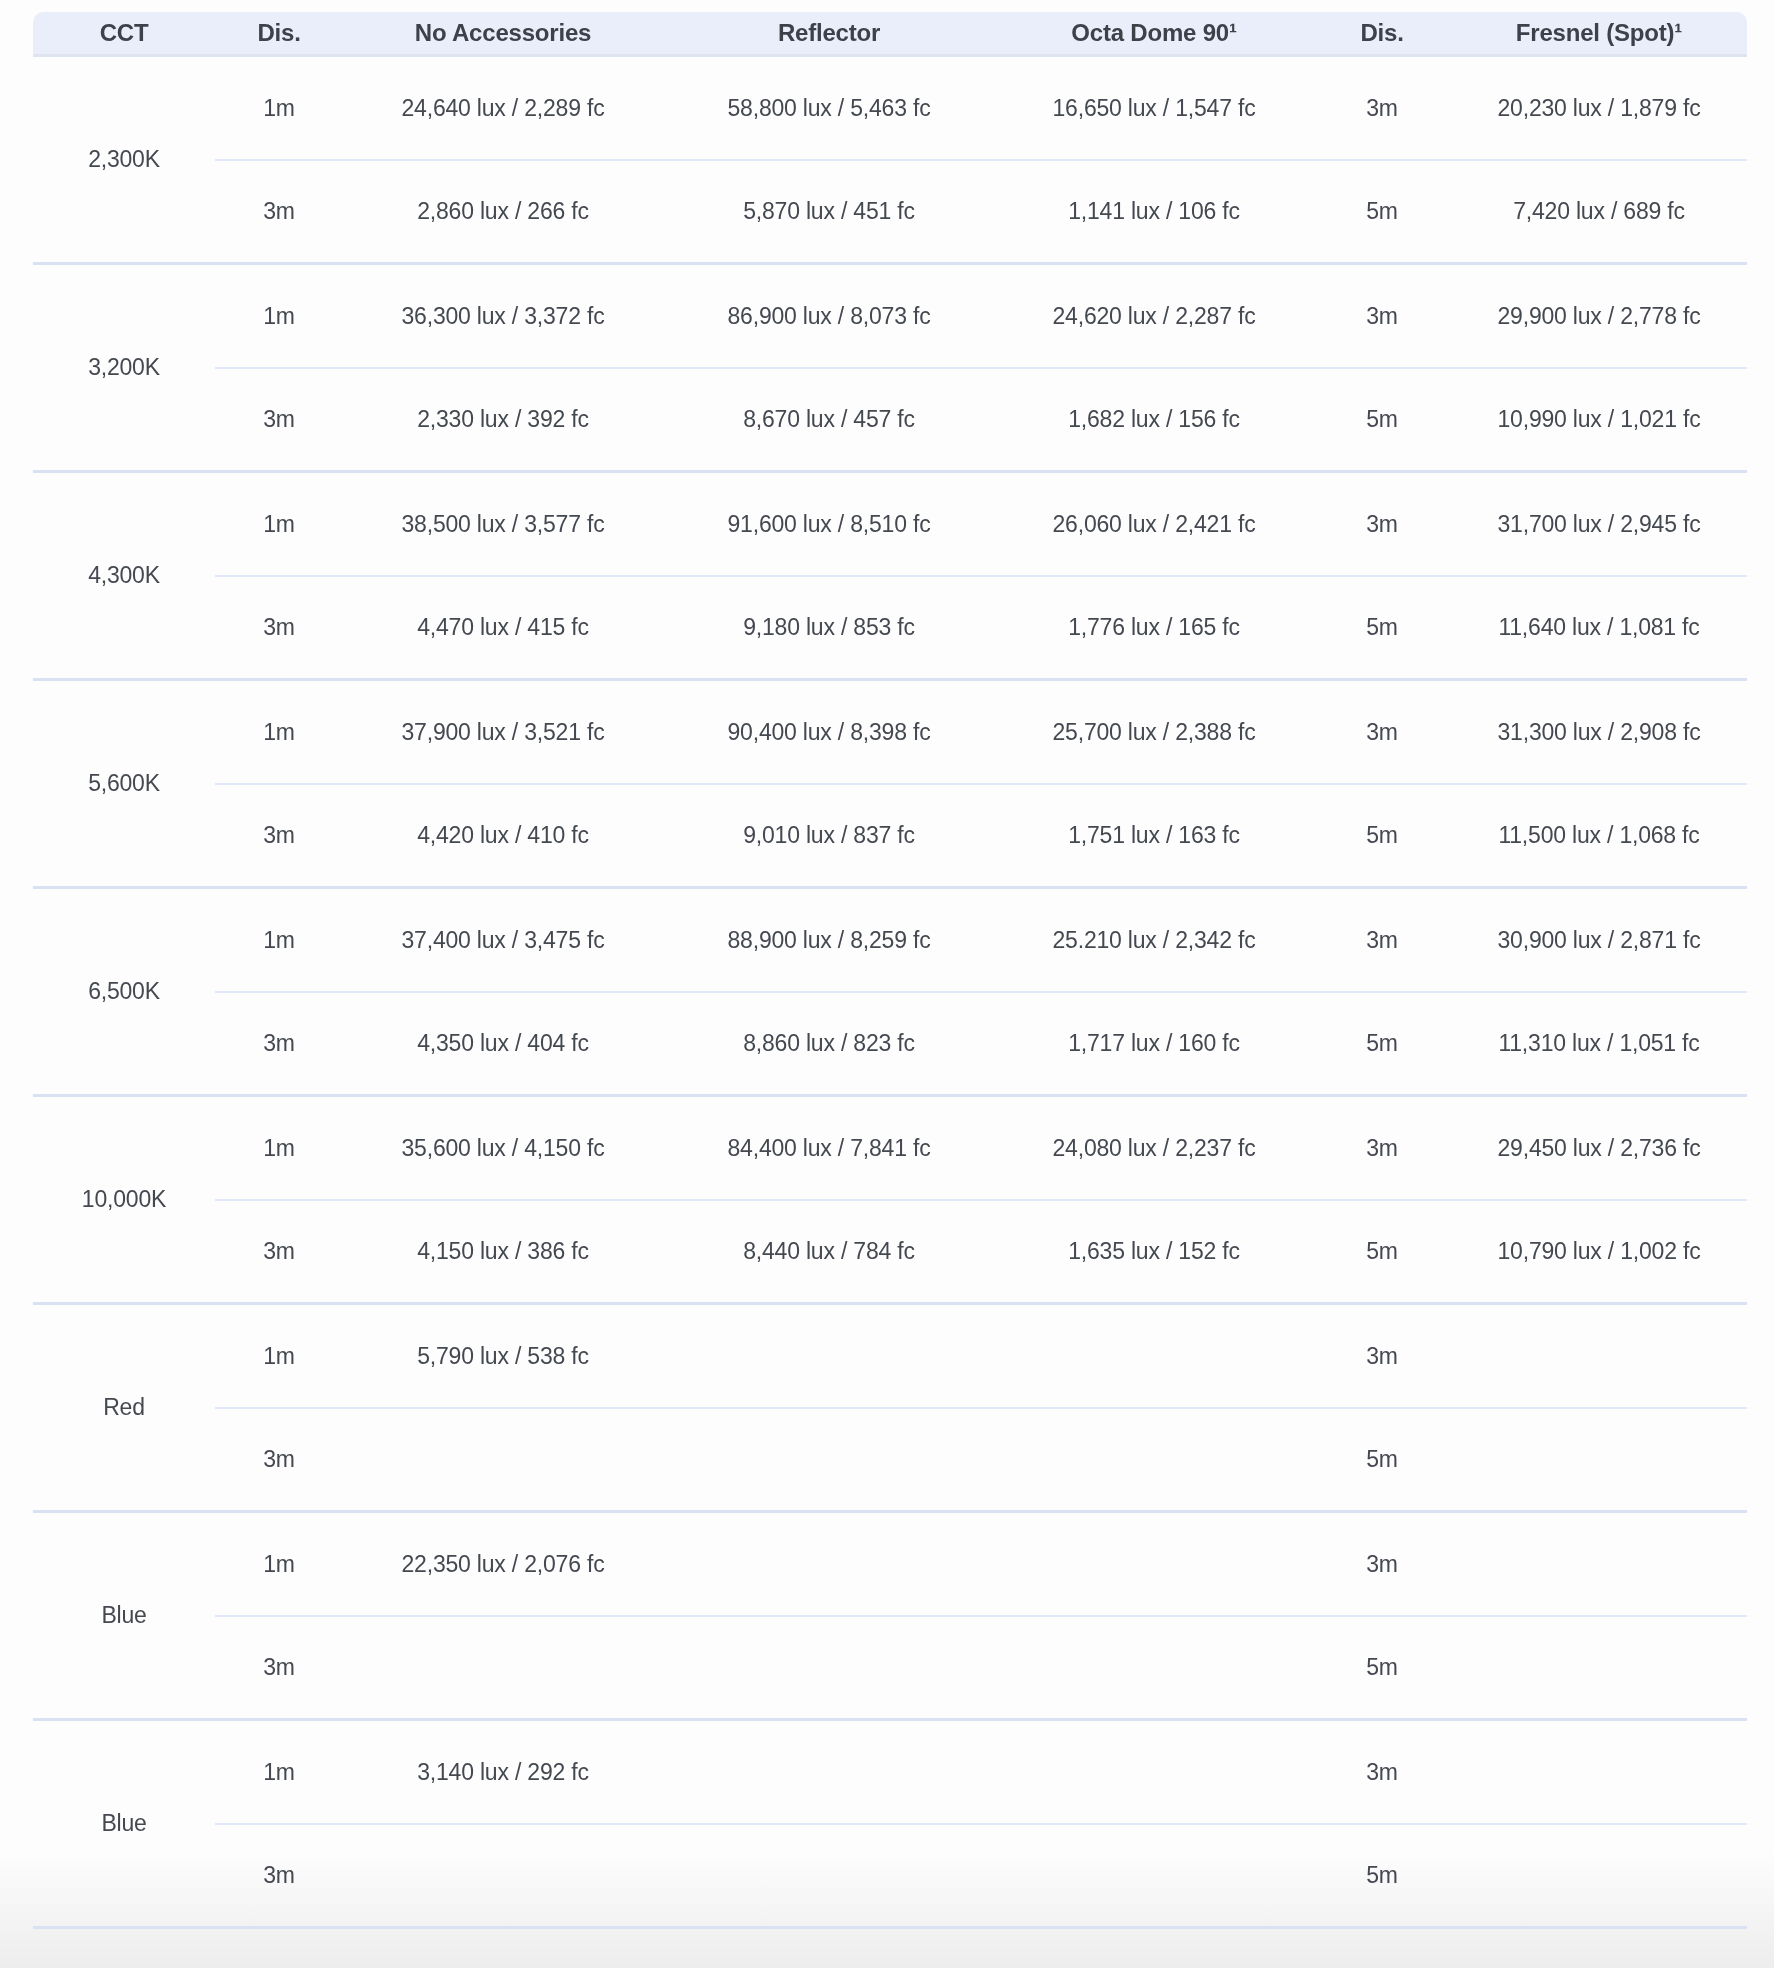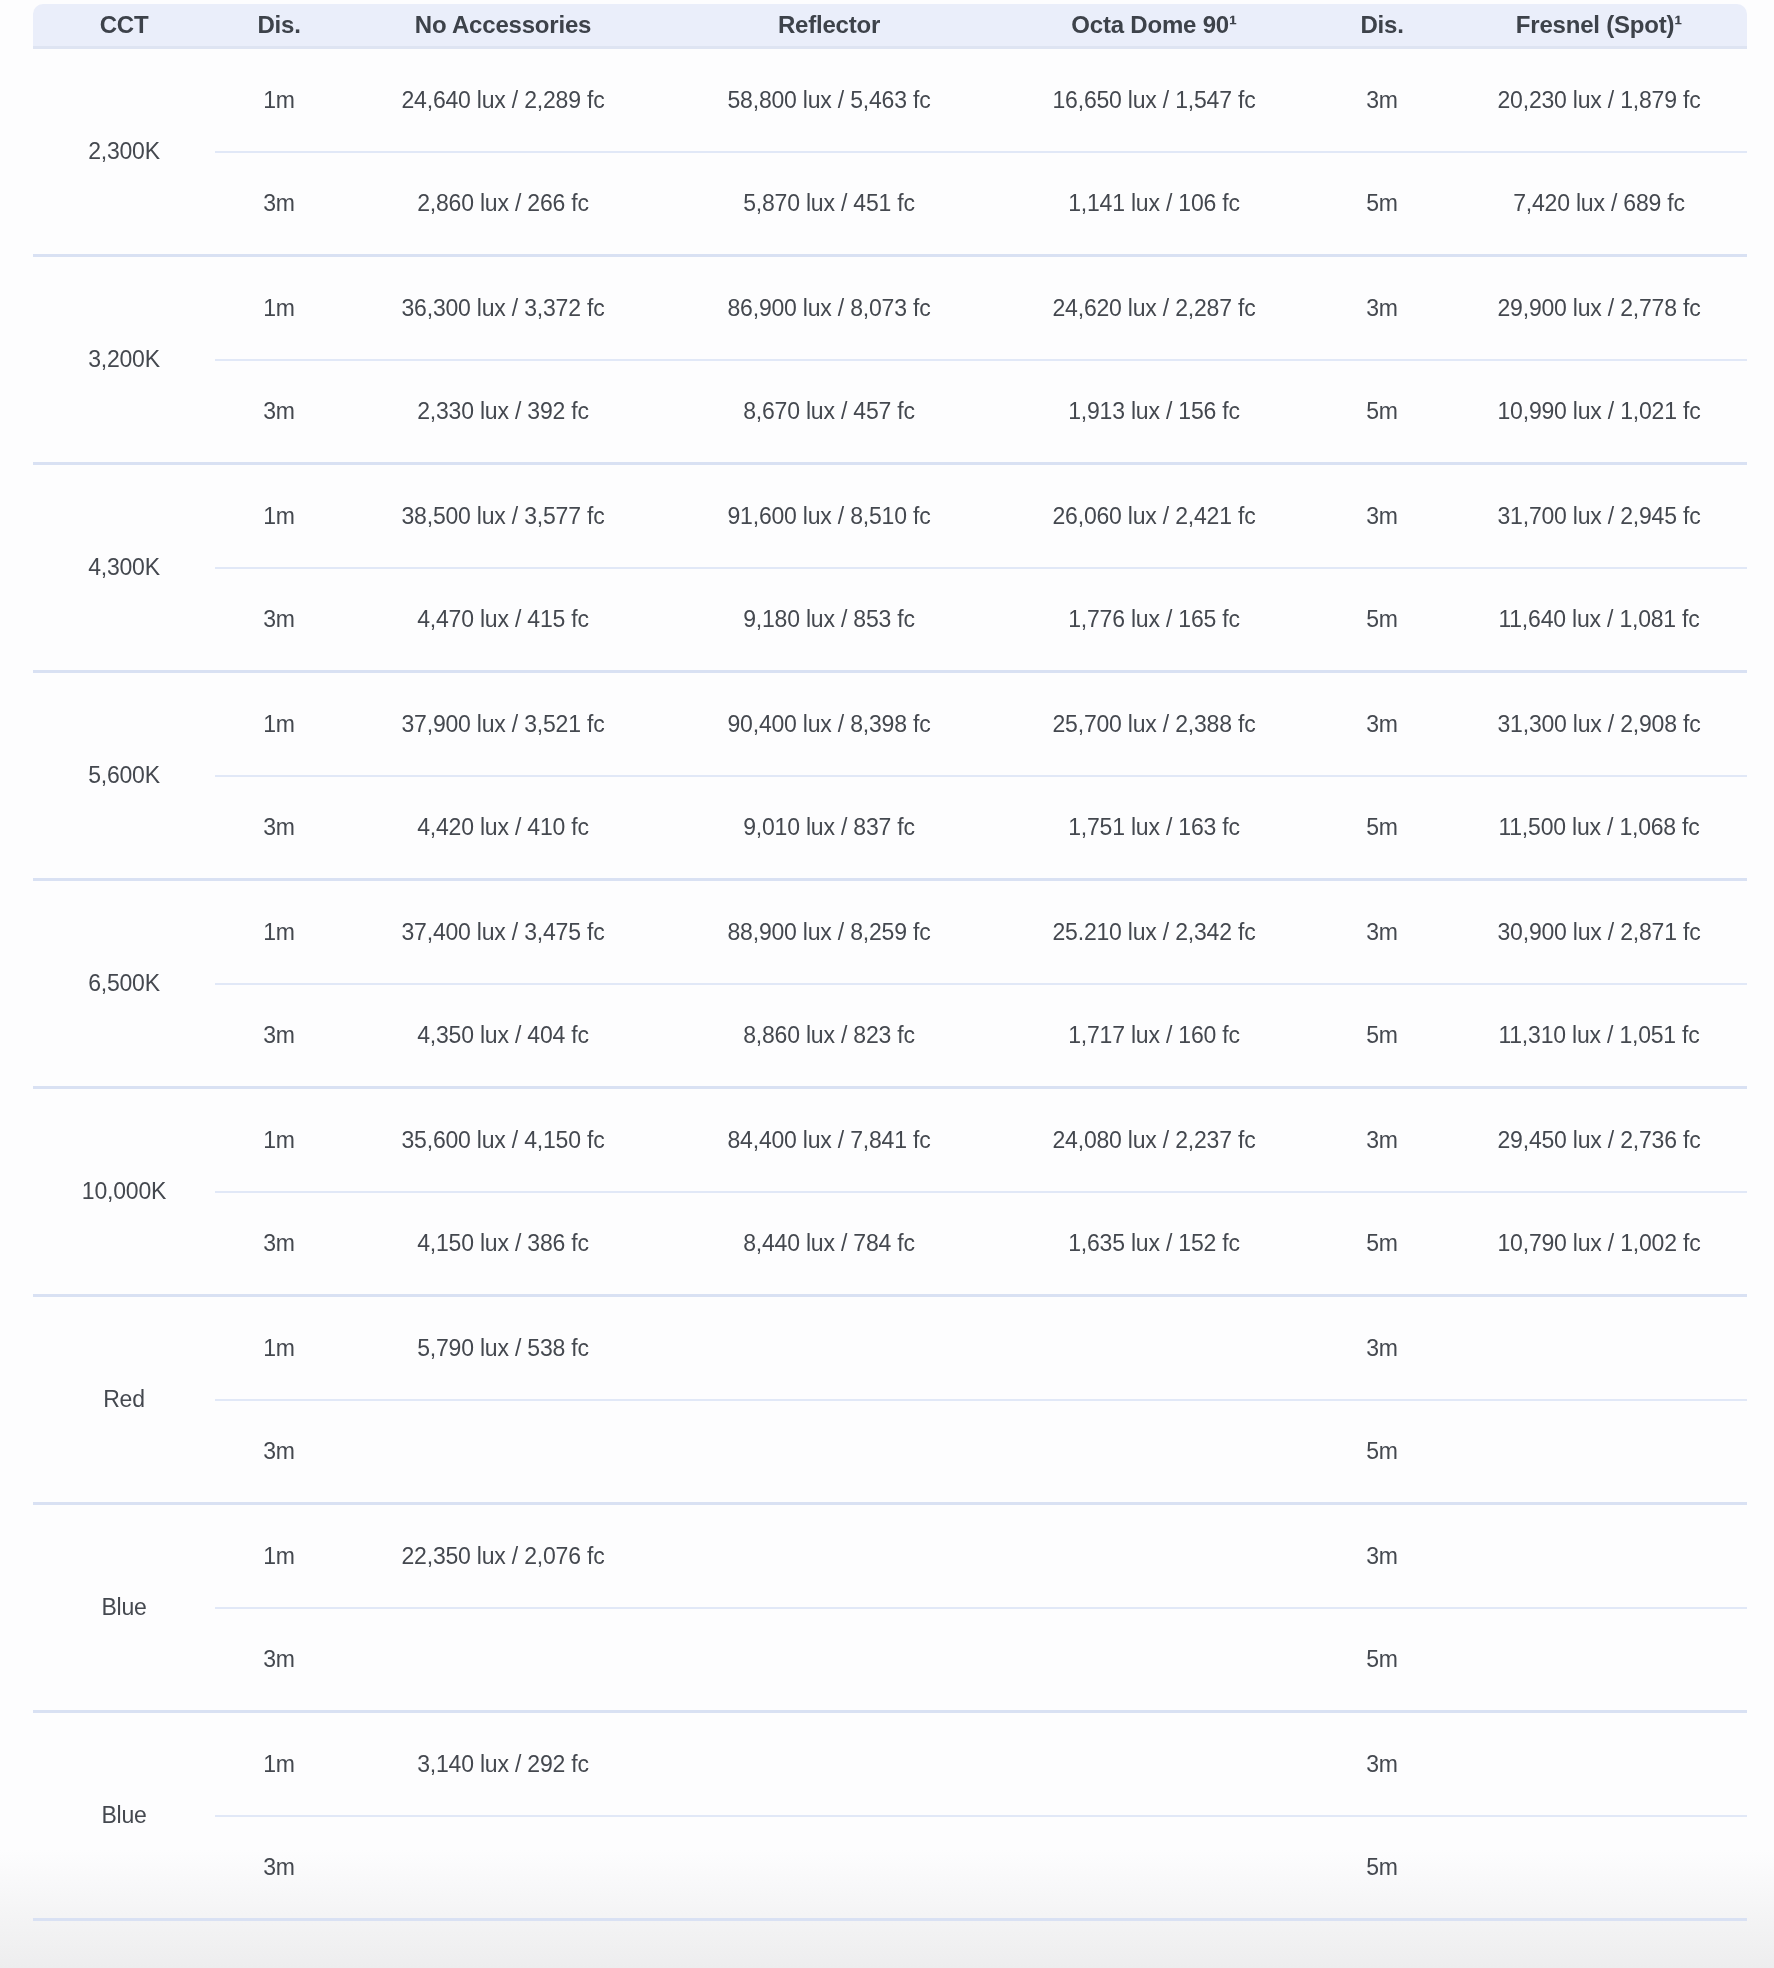--- a/index.html
+++ b/index.html
@@ -14,21 +14,21 @@
   html,body{width:1774px;height:1968px;overflow:hidden}
   body{
     font-family:"Liberation Sans","DejaVu Sans",sans-serif;
     background:linear-gradient(180deg,#fdfdfe 0px,#fdfdfe 1850px,#ededee 1968px);
   }
   table{
     border-collapse:separate;
     border-spacing:0;
     table-layout:fixed;
     width:1714px;
-    margin:4px 0 0 33px;
+    margin:12px 0 0 33px;
   }
   th{
     background:var(--header-bg);
     height:45px;
     box-sizing:border-box;
     font-size:24px;
     font-weight:700;
     color:var(--header-text);
     text-align:center;
     vertical-align:middle;
@@ -100,21 +100,21 @@
         <td class="val">36,300 lux / 3,372 fc</td>
         <td class="val">86,900 lux / 8,073 fc</td>
         <td class="val">24,620 lux / 2,287 fc</td>
         <td class="dis">3m</td>
         <td class="val">29,900 lux / 2,778 fc</td>
       </tr>
       <tr class="row-second">
         <td class="dis">3m</td>
         <td class="val">2,330 lux / 392 fc</td>
         <td class="val">8,670 lux / 457 fc</td>
-        <td class="val">1,913 lux / 156 fc</td>
+        <td class="val">1,682 lux / 156 fc</td>
         <td class="dis">5m</td>
         <td class="val">10,990 lux / 1,021 fc</td>
       </tr>
       <tr class="row-first">
         <td rowspan="2" class="cct">4,300K</td>
         <td class="dis">1m</td>
         <td class="val">38,500 lux / 3,577 fc</td>
         <td class="val">91,600 lux / 8,510 fc</td>
         <td class="val">26,060 lux / 2,421 fc</td>
         <td class="dis">3m</td>

